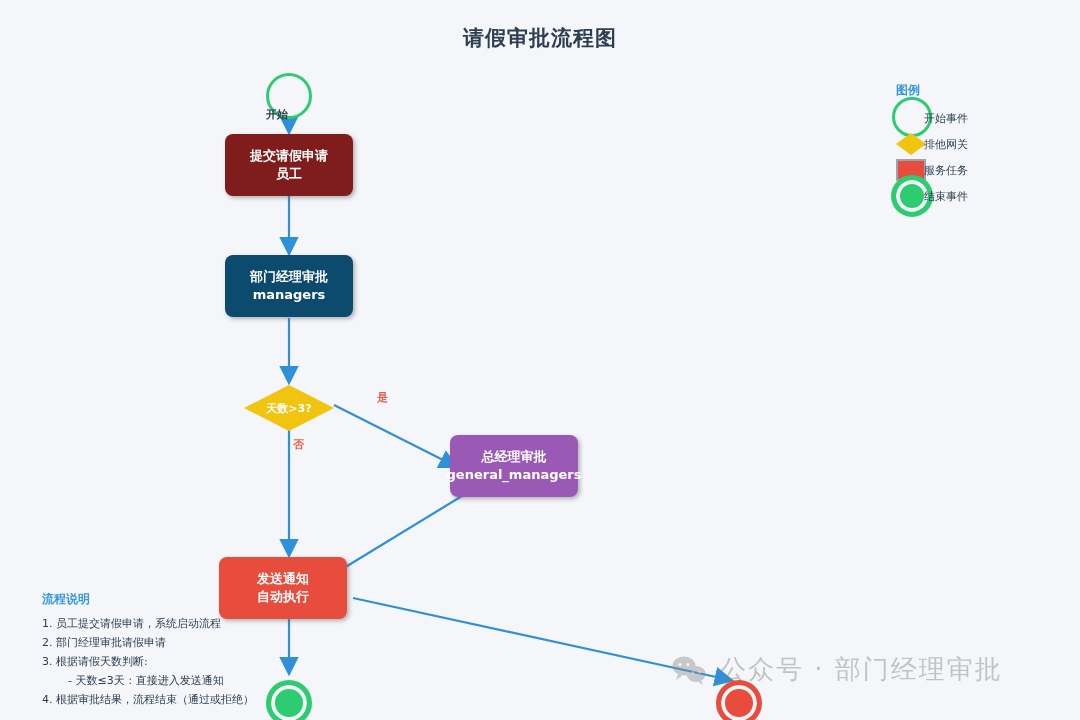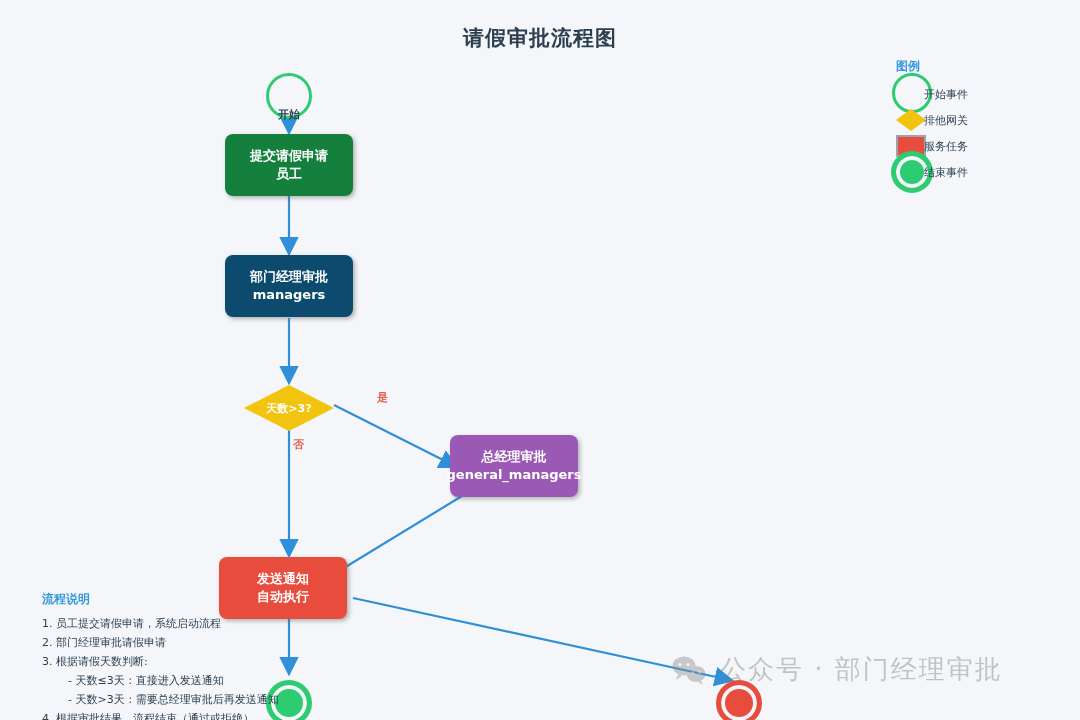--- a/index.html
+++ b/index.html
@@ -108,20 +108,21 @@
     position: absolute;
     left: 892px; top: 58px;
     width: 180px;
   }
   #legend-title {
     font-size: 12px;
     font-weight: bold;
     color: #3498db;
     margin-bottom: 6px;
     padding-left: 4px;
+    margin-top: 24px;
   }
   .legend-row {
     position: relative;
     height: 26px;
     display: flex;
     align-items: center;
   }
   .legend-label {
     position: absolute;
     left: 32px;
@@ -226,23 +227,23 @@
     <line x1="289" y1="428" x2="289" y2="554" stroke="#2f8fd8" stroke-width="2.2" marker-end="url(#ah)"></line>
 
     <line x1="462" y1="496" x2="316" y2="585" stroke="#2f8fd8" stroke-width="2.2" marker-end="url(#ah)"></line>
 
     <line x1="289" y1="619" x2="289" y2="672" stroke="#2f8fd8" stroke-width="2.2" marker-end="url(#ah)"></line>
 
     <line x1="353" y1="598" x2="730" y2="680" stroke="#2f8fd8" stroke-width="2.2" marker-end="url(#ah)"></line>
   </svg>
 
   <div class="circle-node start-circle" style="left:266px; top:73px;"></div>
-  <div class="node-caption" style="left:266px; top:107px; width:46px;">开始</div>
-
-  <div class="node task-box" style="left:225px; top:134px; background:#15803d;">
+  <div class="node-caption" style="left:254px; top:107px; width:46px;">开始</div>
+
+  <div class="node task-box" style="left:225px; top:134px; background:#7f1d1d;">
     <span class="ln1">提交请假申请</span>
     <span class="ln2">员工</span>
   </div>
 
   <div class="node task-box" style="left:225px; top:255px; background:#0c4a6e;">
     <span class="ln1">部门经理审批</span>
     <span class="ln2">managers</span>
   </div>
 
   <div class="diamond-wrap" style="left:244px; top:385px;">
@@ -290,21 +291,20 @@
       <span class="legend-label">结束事件</span>
     </div>
   </div>
 
   <div id="notes">
     <div id="notes-title">流程说明</div>
     <div class="note-line">1. 员工提交请假申请，系统启动流程</div>
     <div class="note-line">2. 部门经理审批请假申请</div>
     <div class="note-line">3. 根据请假天数判断:</div>
     <div class="note-line note-sub">- 天数≤3天：直接进入发送通知</div>
-    <div class="note-line note-sub">- 天数&gt;3天：需要总经理审批后再发送通知</div>
     <div class="note-line">4. 根据审批结果，流程结束（通过或拒绝）</div>
   </div>
 
   <div id="watermark">
     <svg id="wm-icon" viewBox="0 0 34 30">
       <ellipse cx="12" cy="11" rx="11.5" ry="9.6" fill="#8a8a8a"></ellipse>
       <path d="M6 19 L4 25 L10 21 Z" fill="#8a8a8a"></path>
       <ellipse cx="24" cy="19" rx="9.5" ry="8" fill="#8a8a8a"></ellipse>
       <path d="M29 26 L31 30 L26 27 Z" fill="#8a8a8a"></path>
       <circle cx="8" cy="9.5" r="1.5" fill="#f4f6f9"></circle>

